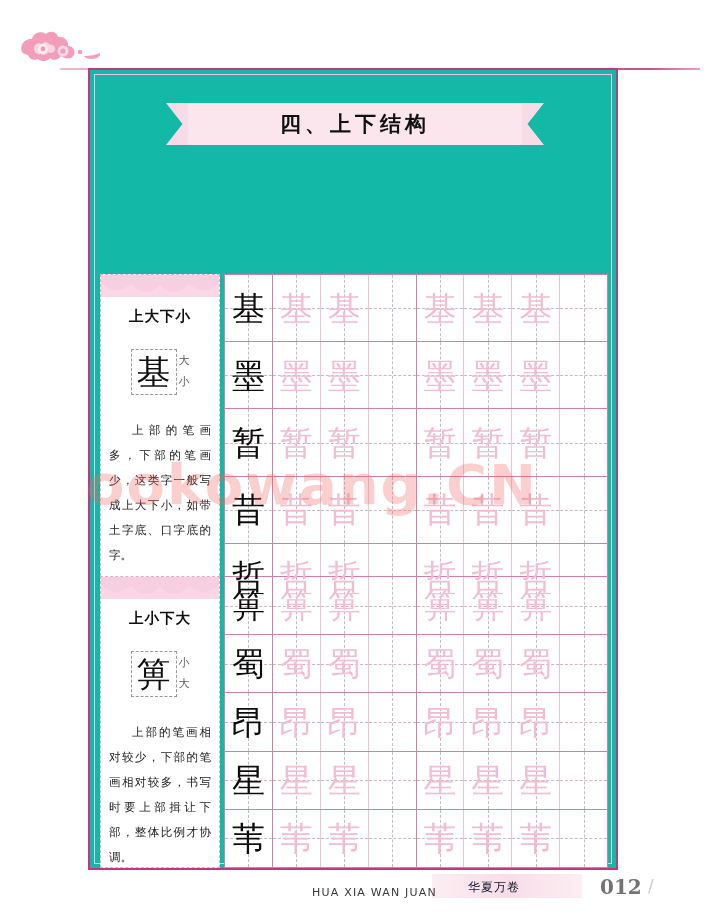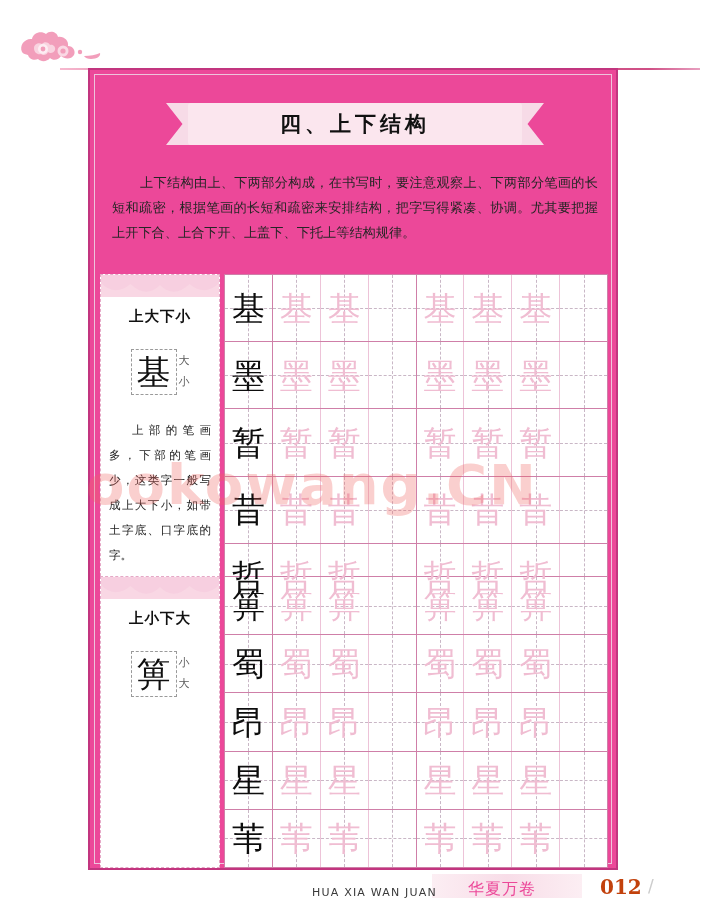--- a/index.html
+++ b/index.html
@@ -44,21 +44,21 @@
     height: 2px;
     background: linear-gradient(to right, #f6b9cf 0%, #e2719e 20%, #cf4f85 92%, #e8a0c0 100%);
   }
 
   
   .page-frame {
     position: absolute;
     left: 88px; top: 68px;
     width: 530px; height: 802px;
     border: 2px solid #c2357f;
-    background: #ec4899;
+    background: #14b8a6;
   }
   .page-frame-inner {
     position: absolute;
     inset: 4px;
     border: 1px solid #eec4dc;
   }
 
   
   .banner {
     position: absolute;
@@ -267,31 +267,31 @@
   .footer-swatch {
     position: absolute;
     left: 432px; top: 0;
     width: 150px; height: 24px;
     background: linear-gradient(to right, #fceef3, #f8dde8, #fceef3);
   }
   .footer-cn {
     position: absolute;
     left: 468px; top: 5px;
     font-family: "DejaVu Serif", "Liberation Serif", serif;
-    font-size: 16px;
-    color: #ec4899;
+    font-size: 12px;
+    color: #0f172a;
     letter-spacing: 1px;
   }
   .footer-page {
     position: absolute;
     left: 600px; top: 1px;
     font-family: "DejaVu Serif", "Liberation Serif", serif;
     font-size: 20px;
     font-weight: bold;
-    color: #c2410c;
+    color: #737373;
   }
   .footer-slash {
     position: absolute;
     left: 648px; top: 2px;
     font-size: 17px;
     color: #ccc;
   }
 </style>
 </head>
 <body>
@@ -318,21 +318,20 @@
 <div class="page-frame">
   <div class="page-frame-inner"></div>
 
   <div class="banner">
     <div class="banner-cap left"></div>
     <div class="banner-cap right"></div>
     <div class="banner-body"></div>
     <div class="banner-text">四、上下结构</div>
   </div>
 
-  <p class="intro">上下结构由上、下两部分构成，在书写时，要注意观察上、下两部分笔画的长短和疏密，根据笔画的长短和疏密来安排结构，把字写得紧凑、协调。尤其要把握上开下合、上合下开、上盖下、下托上等结构规律。</p>
 
   <div id="sections-host">
       <div class="section s0">
         <div class="panel">
           <div class="panel-scallop">
             <svg viewBox="0 0 120 22" preserveAspectRatio="none">
               <path d="M0 0 H120 V8 Q106 22 90 9 Q74 24 60 10 Q46 24 30 9 Q14 22 0 8 Z" fill="#f7cfe0"></path>
             </svg>
           </div>
           <div class="panel-title">上大下小</div>
@@ -490,20 +489,21 @@
           <div class="panel-title">上小下大</div>
           <div class="panel-example">
             <div class="example-box">
               <span class="glyph">箅</span>
             </div>
             <div class="example-labels">
               <span>小</span>
               <span>大</span>
             </div>
           </div>
+          <div class="panel-note">上部的笔画相对较少，下部的笔画相对较多，书写时要上部揖让下部，整体比例才协调。</div>
         </div>
         <div class="grid-wrap">
           <div class="grid-row">
             <div class="cell major">
               <span class="ch ink">箅</span>
             </div>
             <div class="cell">
               <span class="ch trace">箅</span>
             </div>
             <div class="cell">

